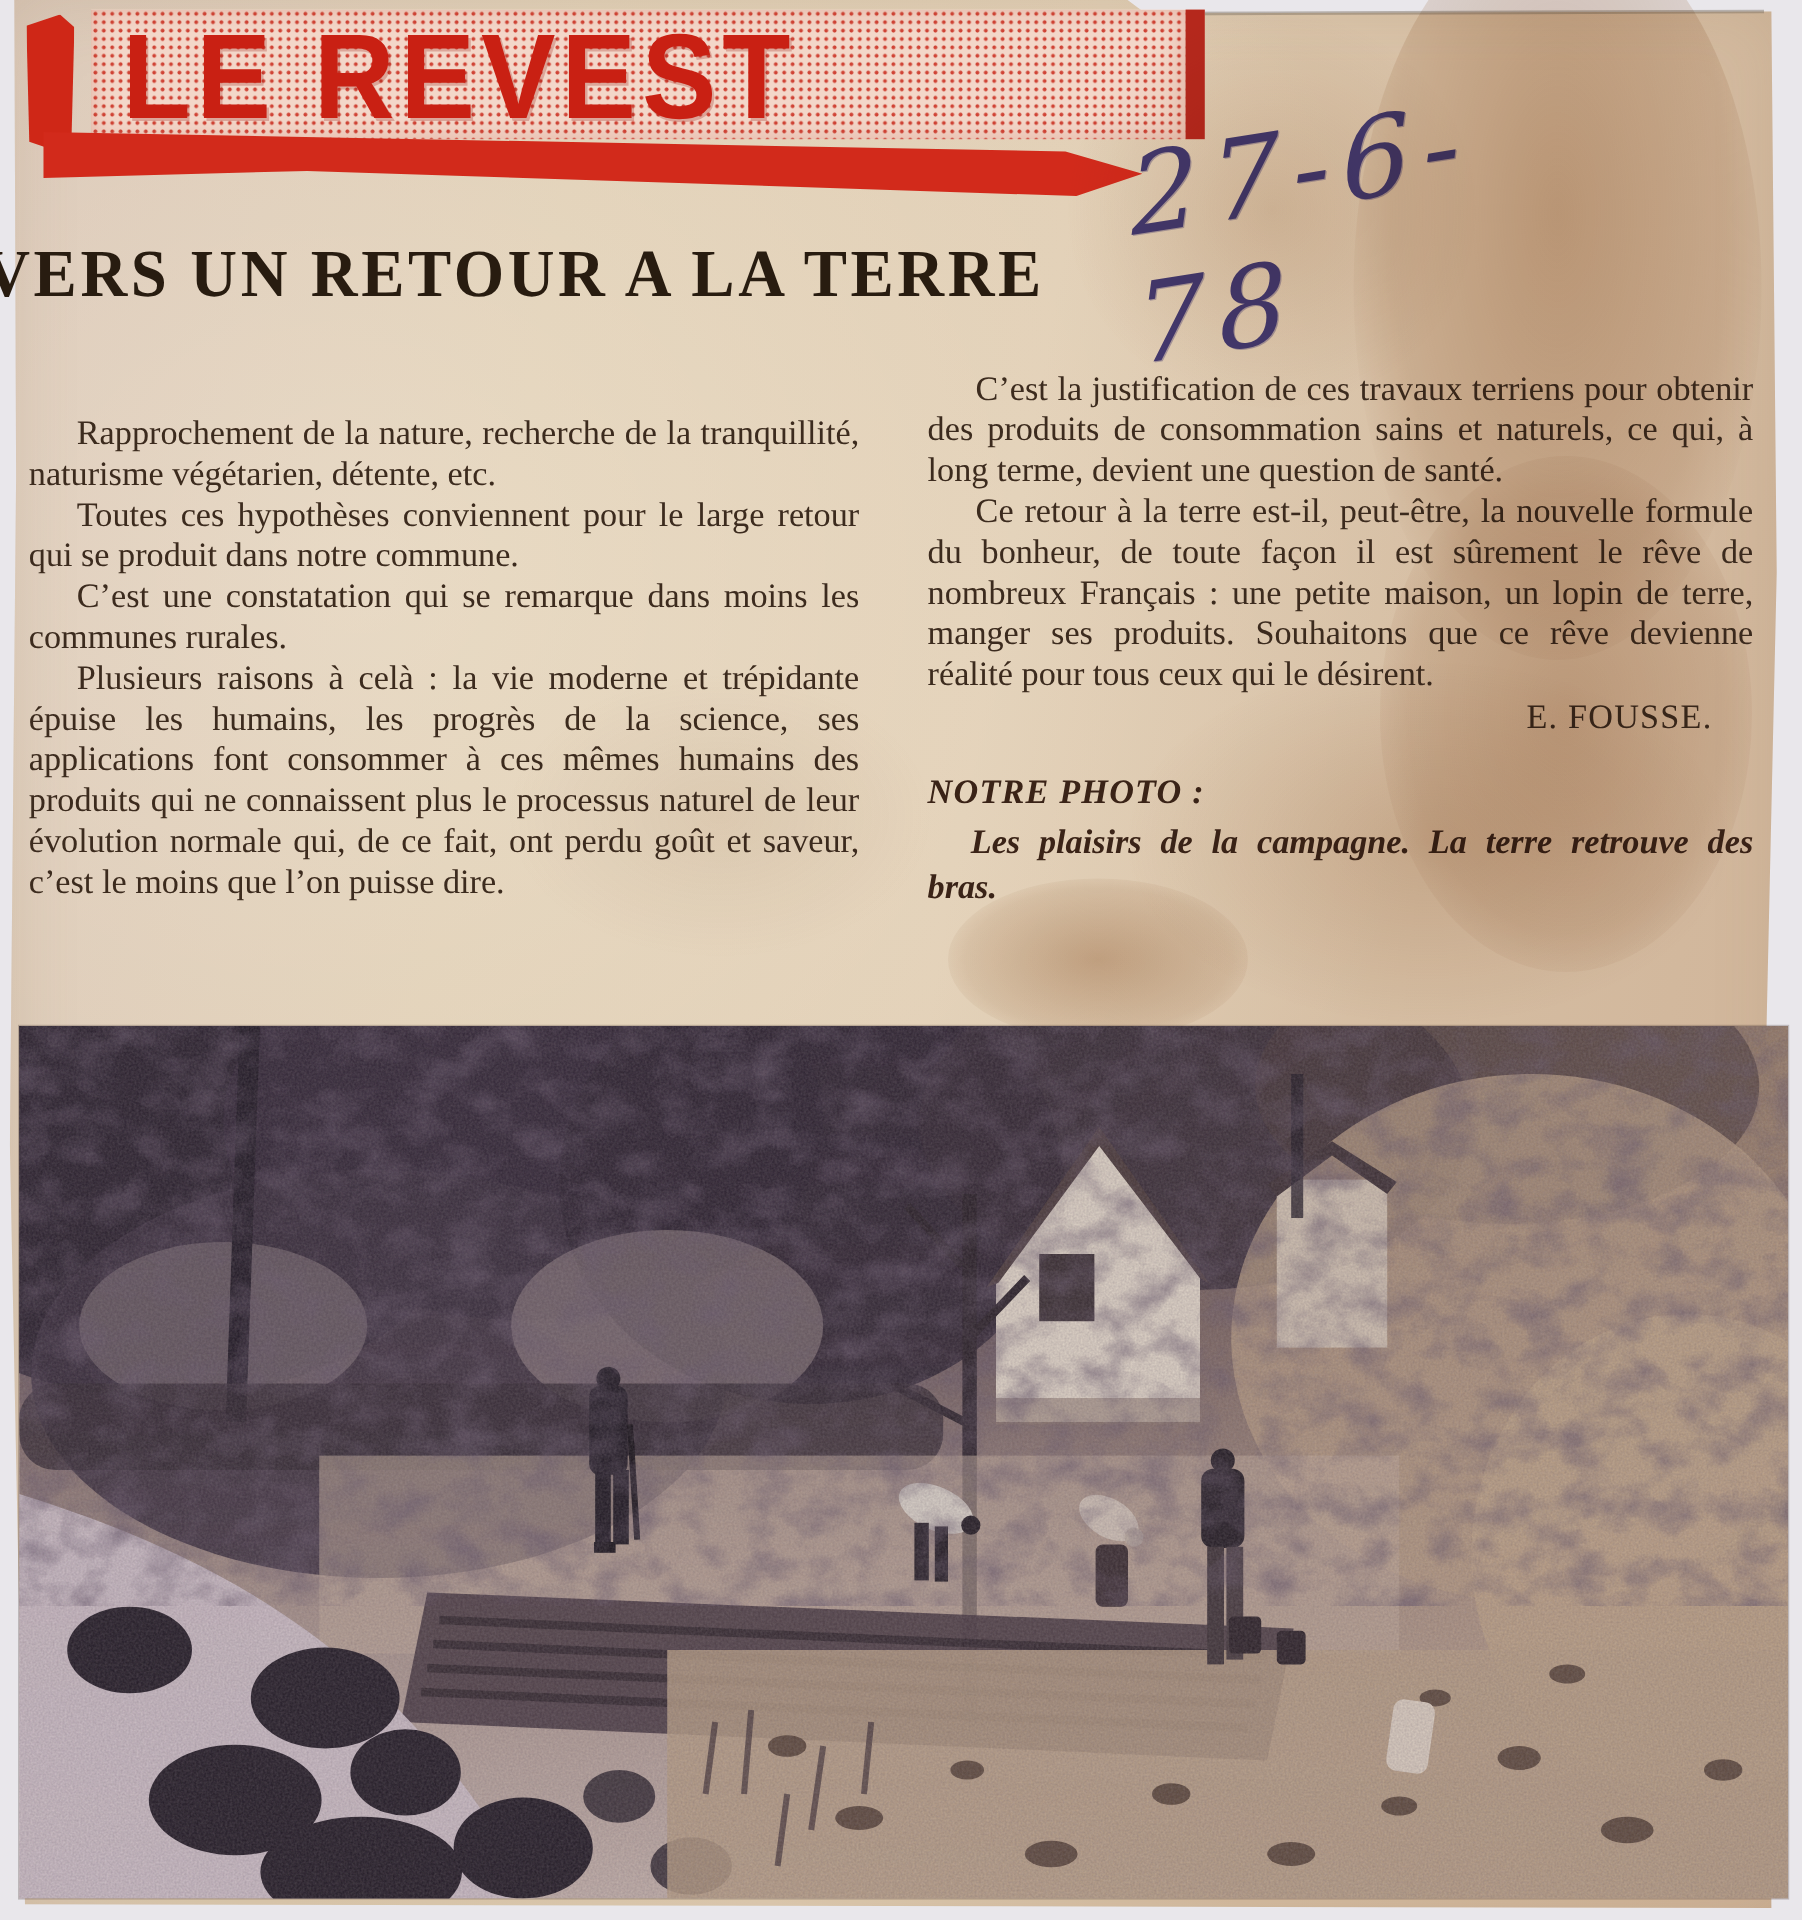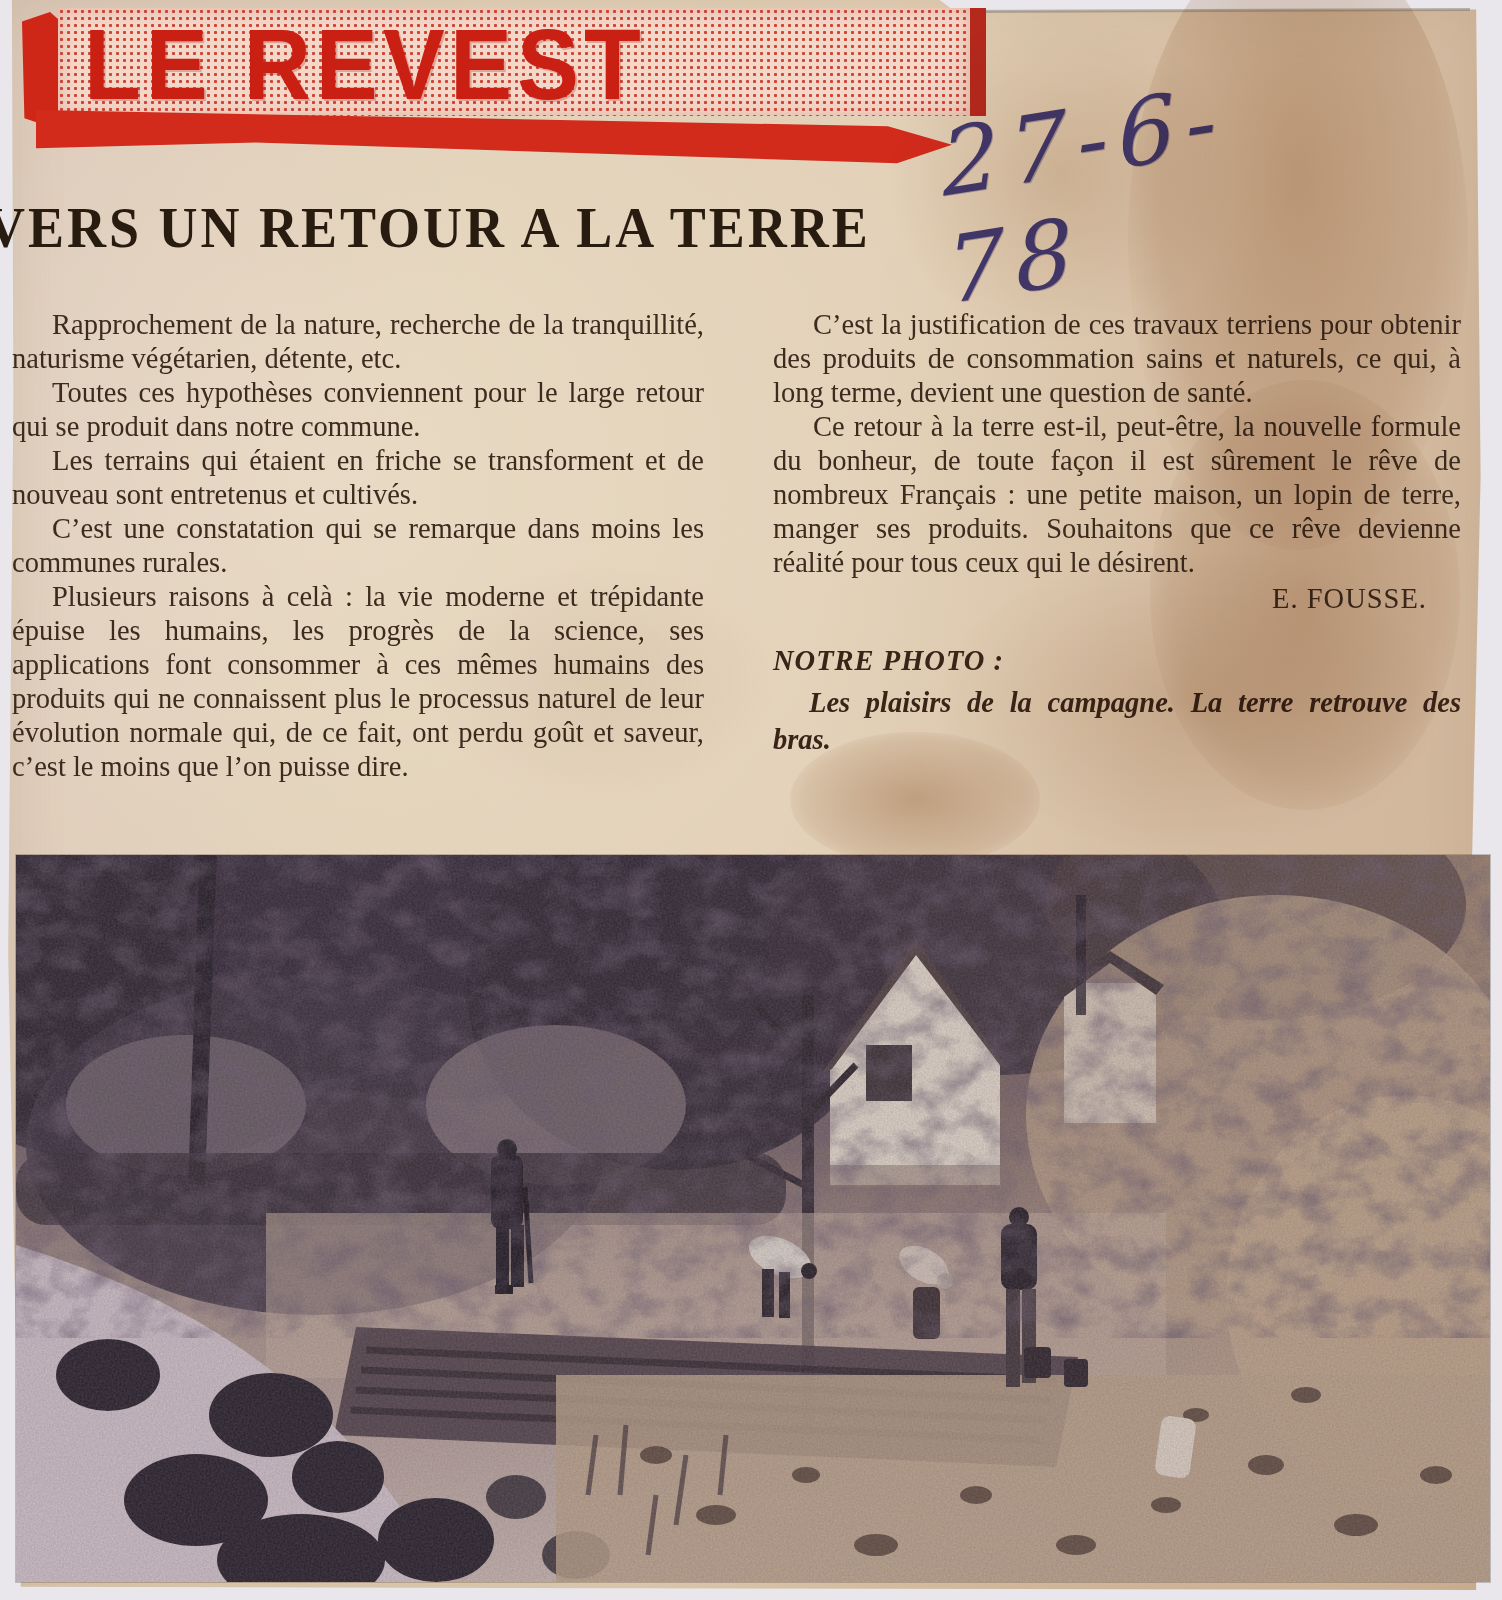--- a/index.html
+++ b/index.html
@@ -12,21 +12,21 @@
       radial-gradient(ellipse at 20% 30%, rgba(255,248,235,.35), transparent 55%),
       linear-gradient(100deg,#d7c3b3 0%,#ddcbb0 28%,#e0cdb3 52%,#d5bda2 74%,#cfb398 100%);
     clip-path:polygon(0.4% 0,63% 0,64% 0.7%,99.2% 0.6%,99.5% 30%,98.9% 55%,99.2% 100%,1% 99.8%,0.15% 60%,0.5% 25%);
     box-shadow:inset 0 0 60px rgba(140,110,80,.18);}
   .paper-edge-top{position:absolute;left:965px;top:9px;width:505px;height:3px;
     background:rgba(120,108,96,.45);transform:rotate(-0.2deg);}
 
   
   .banner-fragment{position:absolute;left:22px;top:12px;width:40px;height:118px;
     background:#cf2717;clip-path:polygon(0 8%,70% 0,100% 9%,93% 100%,6% 90%);}
-  .banner{position:absolute;left:58px;top:8px;width:912px;height:108px;
+  .banner{position:absolute;left:76px;top:8px;width:912px;height:108px;
     background-color:#f3d7c9;
     background-image:radial-gradient(circle, rgba(204,52,38,.9) 1.3px, rgba(204,52,38,0) 1.9px);
     background-size:7px 7px;border-right:16px solid #b5281c;
     box-shadow:inset 0 0 18px rgba(180,60,40,.25);}
   .masthead-title{position:absolute;left:26px;top:0;height:108px;line-height:112px;
     font-family:"Liberation Sans",sans-serif;font-weight:bold;font-size:93px;
     letter-spacing:5px;color:#c92013;transform:scale(1,1.08);transform-origin:left center;
     text-shadow:2px 2px 0 rgba(150,20,10,.25);}
   .banner-ribbon{position:absolute;left:36px;top:110px;width:916px;height:58px;
     background:#d22a1b;
@@ -41,21 +41,21 @@
   
   .headline{position:absolute;left:-14px;top:196px;margin:0;width:990px;
     font-family:"Liberation Serif",serif;font-weight:bold;font-size:54px;
     letter-spacing:3px;color:#281c10;white-space:nowrap;transform:scale(1,1.04);
     transform-origin:left top;}
 
   
   .col{position:absolute;top:308px;font-size:28.5px;line-height:34px;
     color:#3c2b1e;text-align:justify;}
   .col p{margin:0;text-indent:40px;}
-  .col-left{left:12px;width:692px;max-height:544px;overflow:hidden;}
+  .col-left{left:24px;width:692px;max-height:544px;overflow:hidden;margin-top:37px;}
   .col-right{left:773px;width:688px;}
   .byline{text-indent:0 !important;text-align:right;padding-right:34px;
     letter-spacing:1px;margin-top:2px !important;}
   .caption-label{text-indent:0 !important;margin-top:28px !important;
     font-weight:bold;font-style:italic;letter-spacing:1px;color:#3a2317;}
   .caption{font-weight:bold;font-style:italic;word-spacing:7px;
     line-height:37px;margin-top:6px !important;text-indent:36px !important;color:#3a2317;}
 
   
   .stain{position:absolute;border-radius:50%;mix-blend-mode:multiply;pointer-events:none;}
@@ -90,21 +90,20 @@
   </div>
   <div class="banner-ribbon"></div>
 
   <div class="handwritten">27-6-78</div>
 
   <h1 class="headline">VERS UN RETOUR A LA TERRE</h1>
 
   <div class="col col-left">
     <p>Rapprochement de la nature, recherche de la tranquillité, naturisme végétarien, détente, etc.</p>
     <p>Toutes ces hypothèses conviennent pour le large retour qui se produit dans notre commune.</p>
-    <p>Les terrains qui étaient en friche se transforment et de nouveau sont entretenus et cultivés.</p>
     <p>C’est une constatation qui se remarque dans moins les communes rurales.</p>
     <p>Plusieurs raisons à celà : la vie moderne et trépidante épuise les humains, les progrès de la science, ses applications font consommer à ces mêmes humains des produits qui ne connaissent plus le processus naturel de leur évolution normale qui, de ce fait, ont perdu goût et saveur, c’est le moins que l’on puisse dire.</p>
   </div>
 
   <div class="col col-right">
     <p>C’est la justification de ces travaux terriens pour obtenir des produits de consommation sains et naturels, ce qui, à long terme, devient une question de santé.</p>
     <p>Ce retour à la terre est-il, peut-être, la nouvelle formule du bonheur, de toute façon il est sûrement le rêve de nombreux Français : une petite maison, un lopin de terre, manger ses produits. Souhaitons que ce rêve devienne réalité pour tous ceux qui le désirent.</p>
     <p class="byline">E. FOUSSE.</p>
     <p class="caption-label">NOTRE PHOTO :</p>
     <p class="caption">Les plaisirs de la campagne. La terre retrouve des bras.</p>

